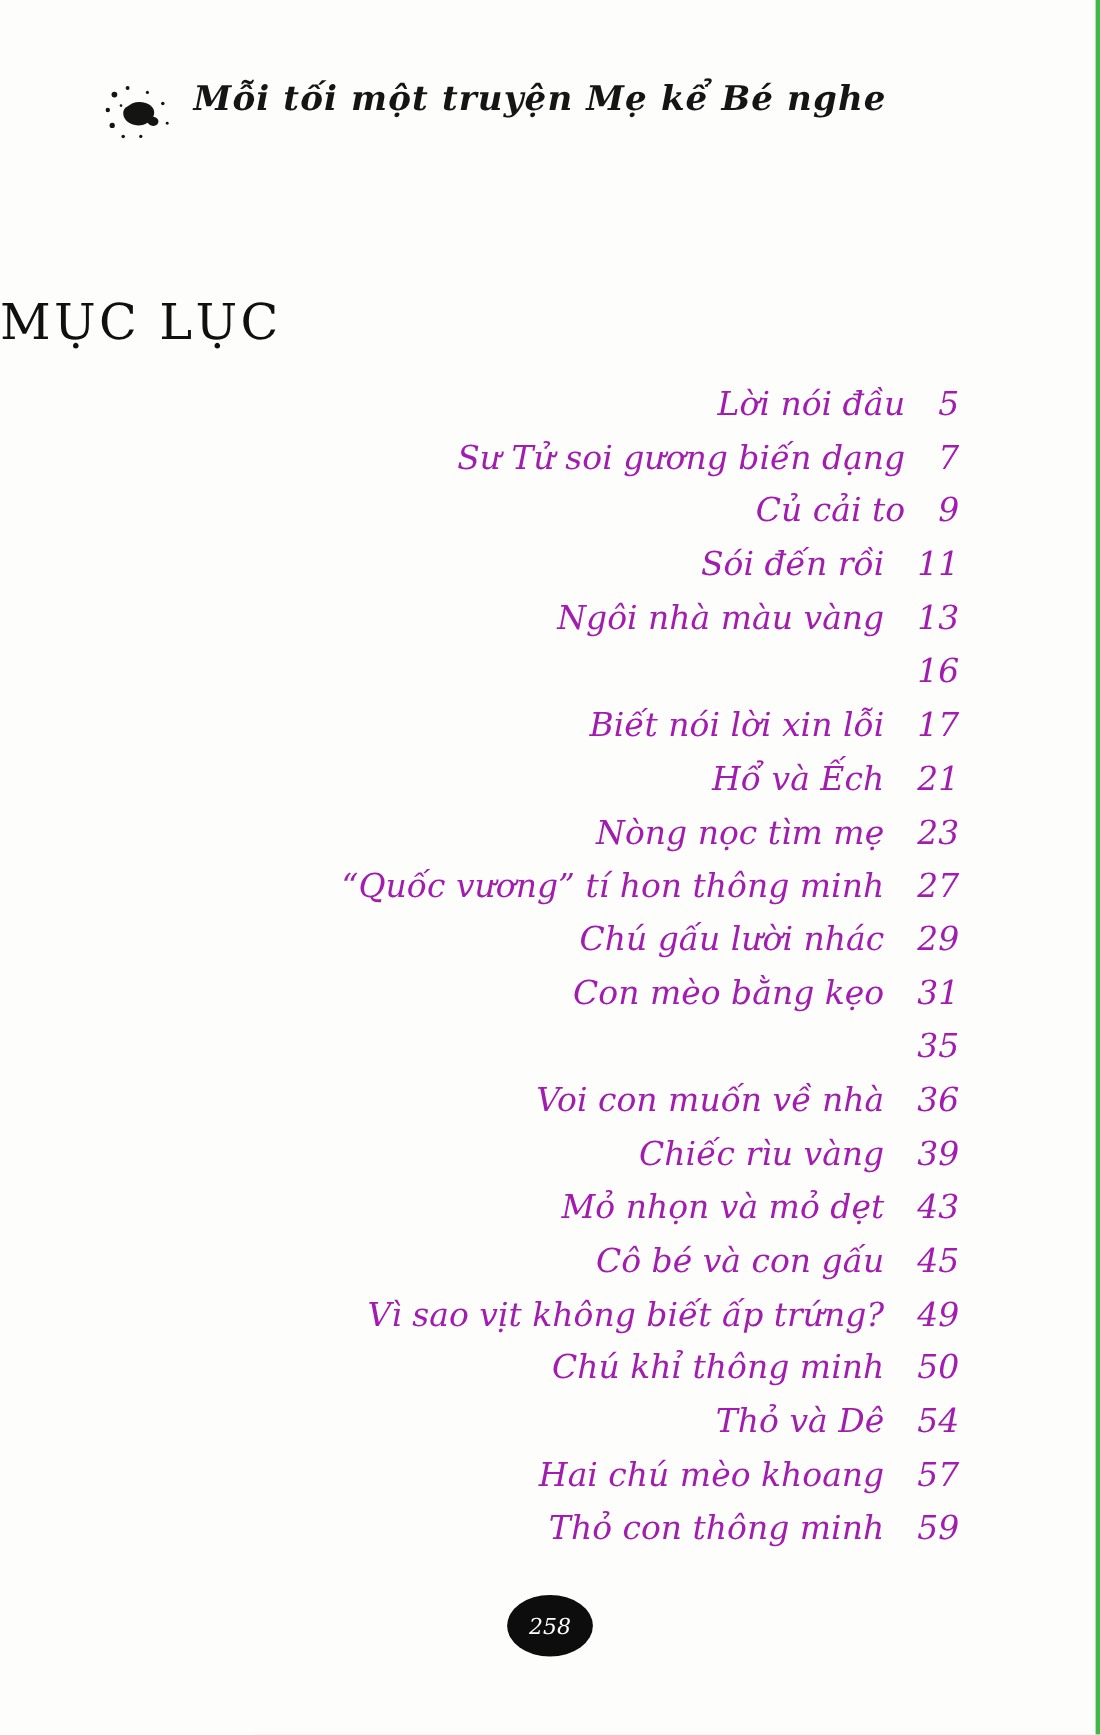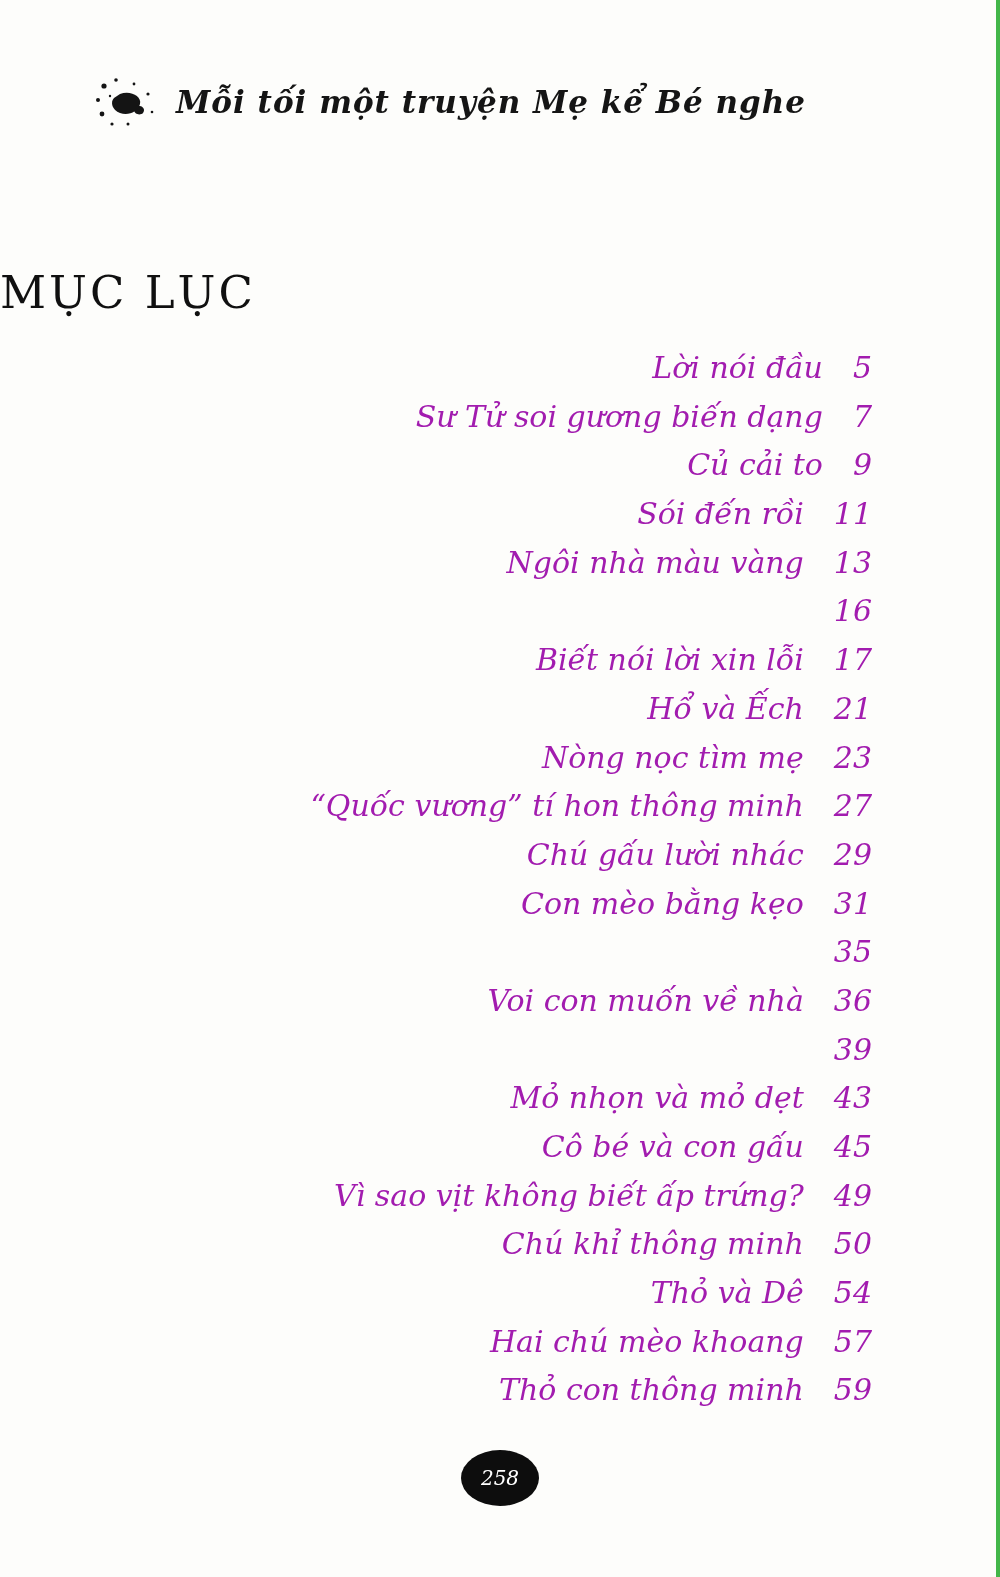--- a/index.html
+++ b/index.html
@@ -16,21 +16,21 @@
   }
   .edge-strip {
     position: absolute;
     top: 0; right: 0;
     width: 4px; height: 100%;
   }
   .header {
     position: absolute;
     top: 72px; left: 90px;
     display: flex;
-    align-items: center;
+    align-items: flex-start;
     gap: 16px;
   }
   .header-text {
     font-style: italic;
     font-weight: bold;
     font-size: 31px;
     letter-spacing: 1px;
     color: #151515;
   }
   .ink-icon { display: inline-block; width: 70px; height: 60px; }
@@ -154,20 +154,21 @@
         <span class="toc-page">31</span>
       </div>
       <div class="toc-row">
         <span class="toc-page">35</span>
       </div>
       <div class="toc-row">
         <span class="toc-title">Voi con muốn về nhà</span>
         <span class="toc-page">36</span>
       </div>
       <div class="toc-row">
+        <span class="toc-title">Chiếc rìu vàng</span>
         <span class="toc-page">39</span>
       </div>
       <div class="toc-row">
         <span class="toc-title">Mỏ nhọn và mỏ dẹt</span>
         <span class="toc-page">43</span>
       </div>
       <div class="toc-row">
         <span class="toc-title">Cô bé và con gấu</span>
         <span class="toc-page">45</span>
       </div>

